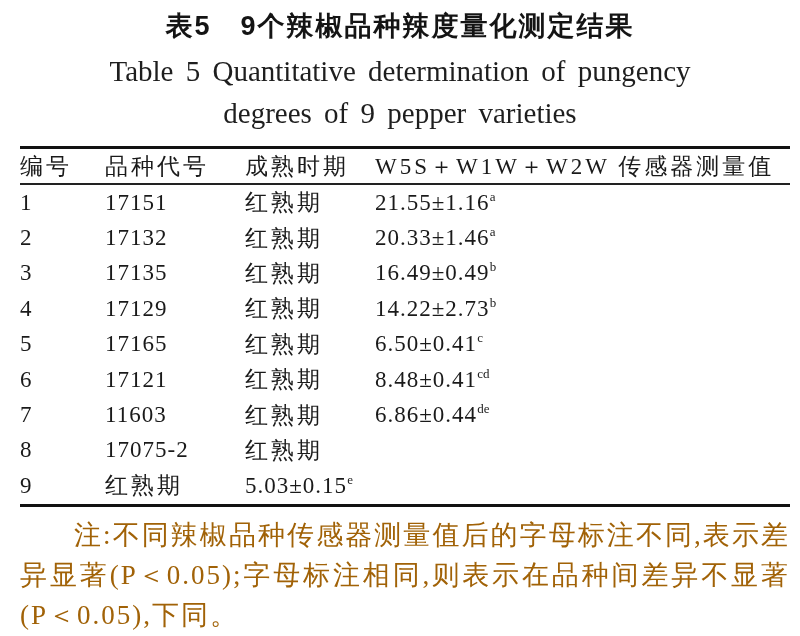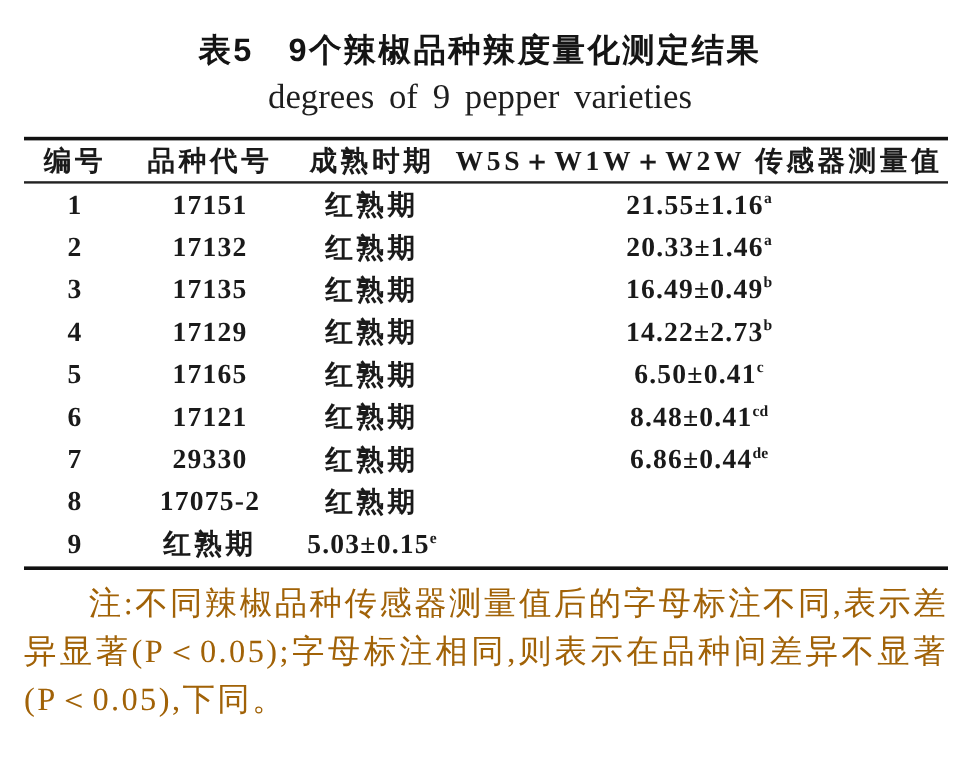--- a/index.html
+++ b/index.html
@@ -6,21 +6,21 @@
   html, body {
     width: 800px; height: 636px;
     background: #ffffff;
     color: #1a1a1a;
     font-family: "Liberation Serif", "DejaVu Serif", serif;
     overflow: hidden;
   }
   .page { width: 800px; height: 636px; position: relative; }
 
   .title-zh {
-    padding-top: 24px;
+    padding-top: 8px;
     text-align: center;
     font-family: "Liberation Sans", "DejaVu Sans", sans-serif;
     font-weight: 700;
     font-size: 27px;
     letter-spacing: 2px;
     color: #141414;
   }
   .title-en {
     text-align: center;
     font-size: 29px;
@@ -38,25 +38,23 @@
   .rule-thin  { height: 2px; background: #222222; }
 
   .trow {
     display: grid;
     grid-template-columns: 85px 140px 130px 1fr;
     align-items: center;
   }
   .trow.hdr { height: 34px; }
   .trow.body { height: 35.4px; }
   .tcell {
-    text-align: center;
     font-size: 23px;
     color: #1a1a1a;
     white-space: nowrap;
-    font-weight: bold;
   }
   .cjk { letter-spacing: 3px; }
   .num { letter-spacing: 1px; }
   .tcell sup {
     font-size: 13px;
     vertical-align: super;
     line-height: 0;
     letter-spacing: 0;
   }
 
@@ -70,20 +68,21 @@
     text-align: justify;
     color: #a16207;
   }
 </style>
 </head>
 <body>
 
 <div class="page">
 
   <div class="title-zh">表5　9个辣椒品种辣度量化测定结果</div>
+  <div class="title-en first">Table 5 Quantitative determination of pungency</div>
   <div class="title-en">degrees of 9 pepper varieties</div>
 
   <div class="tbl">
     <div class="rule-thick"></div>
 
     <div class="trow hdr">
       <div class="tcell cjk">编号</div>
       <div class="tcell cjk">品种代号</div>
       <div class="tcell cjk">成熟时期</div>
       <div class="tcell cjk">W5S＋W1W＋W2W 传感器测量值</div>
@@ -128,21 +127,21 @@
 
     <div class="trow body">
       <div class="tcell num">6</div>
       <div class="tcell num">17121</div>
       <div class="tcell cjk">红熟期</div>
       <div class="tcell num"><span>8.48±0.41</span><sup>cd</sup></div>
     </div>
 
     <div class="trow body">
       <div class="tcell num">7</div>
-      <div class="tcell num">29330</div>
+      <div class="tcell num">11603</div>
       <div class="tcell cjk">红熟期</div>
       <div class="tcell num"><span>6.86±0.44</span><sup>de</sup></div>
     </div>
 
     <div class="trow body">
       <div class="tcell num">8</div>
       <div class="tcell num">17075-2</div>
       <div class="tcell cjk">红熟期</div>
     </div>
 

